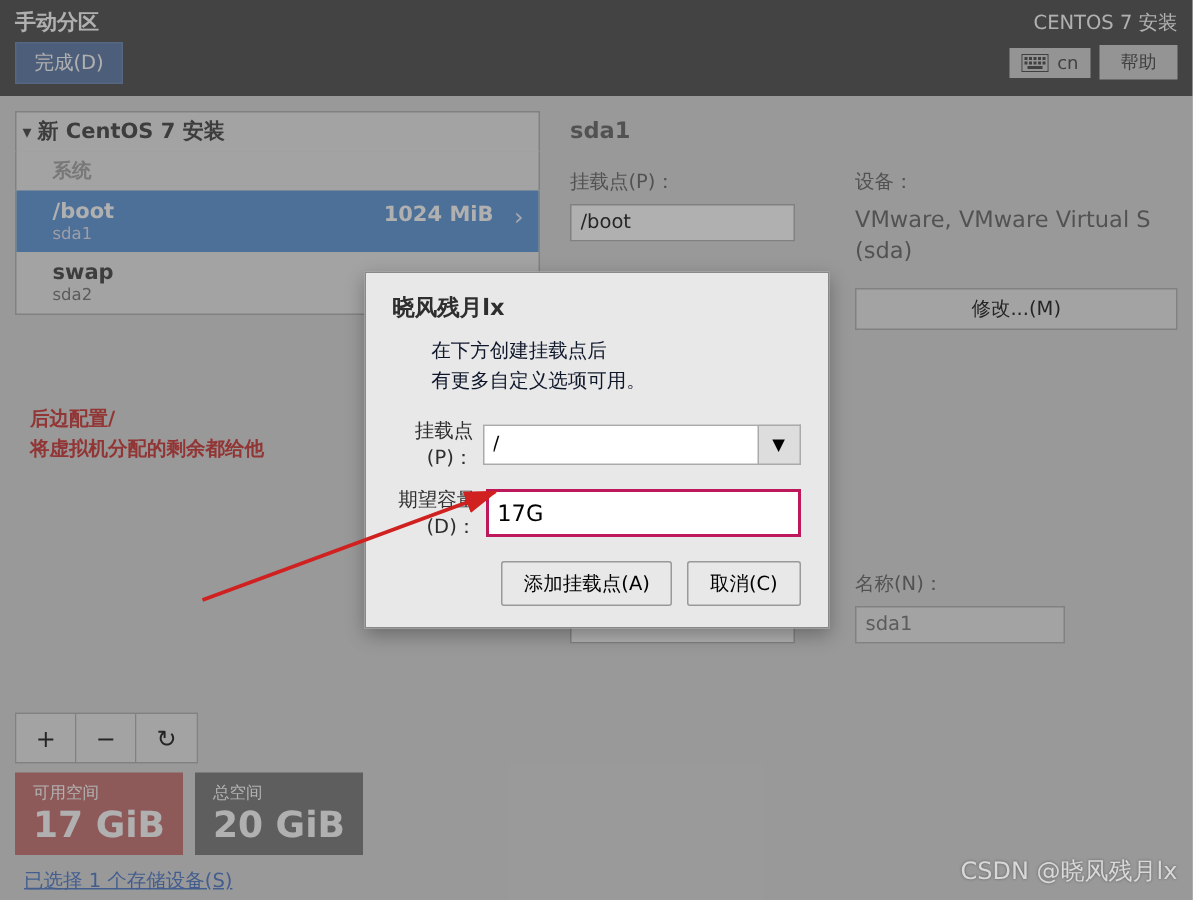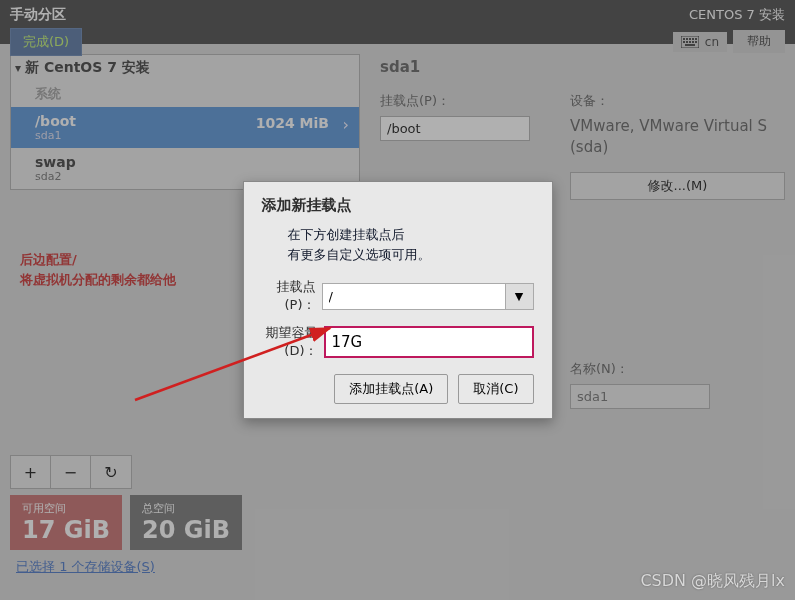--- a/index.html
+++ b/index.html
@@ -1,20 +1,20 @@
 <!DOCTYPE html>
 <html><head>
   <meta charset="utf-8">
   <style>
     * { margin: 0; padding: 0; box-sizing: border-box; font-family: "DejaVu Sans", "Open Sans", sans-serif; }
     body { width: 795px; height: 600px; background: #d6d6d6; position: relative; overflow: hidden; color: #2e2e2e; }
     
-    .topbar { background: #3a3a3a; color: #fff; height: 44px; display: flex; justify-content: space-between; padding: 6px 10px 0 10px; position: relative; }
+    .topbar { background: #3a3a3a; color: #fff; height: 64px; display: flex; justify-content: space-between; padding: 6px 10px 0 10px; position: relative; }
     .topbar-left .title { font-size: 14px; font-weight: bold; margin-bottom: 4px; }
-    .done-btn { background: #4a6a9c; border: 1px solid #5a7aac; color: #bef264; padding: 4px 12px; font-size: 13px; cursor: pointer; border-radius: 0; }
+    .done-btn { background: #4a6a9c; border: 1px solid #5a7aac; color: #ffffff; padding: 4px 12px; font-size: 13px; cursor: pointer; border-radius: 0; }
     .topbar-right { text-align: right; }
     .topbar-right .title { font-size: 13px; margin-bottom: 6px; }
     .topbar-widgets { display: flex; gap: 6px; align-items: center; }
     .kb-indicator { background: #ccc; color: #333; padding: 3px 8px; font-size: 12px; display: flex; align-items: center; gap: 6px; }
     .kb-icon { display: inline-block; }
     .kb-icon svg { display: block; }
     .help-btn { background: #ccc; color: #333; padding: 3px 14px; font-size: 12px; border: none; }
     
     .content { display: flex; height: calc(100% - 58px); }
     .left-panel { width: 370px; padding: 10px; display: flex; flex-direction: column; }
@@ -192,21 +192,21 @@
       <div class="field-group">
         <span class="field-label">名称(N)：</span>
         <input class="name-input" readonly="" value="sda1" style="">
       </div>
     </div>
   </div>
 </div>
 
 <div class="modal-overlay">
   <div class="modal">
-    <div class="modal-title">添加新挂载点</div>
+    <div class="modal-title">晓风残月lx</div>
     <div class="modal-desc">
       <div>在下方创建挂载点后</div>
       <div>有更多自定义选项可用。</div>
     </div>
     <div class="modal-row">
       <span class="modal-label">挂载点(P)：</span>
       <div class="modal-combo">
         <input value="/" style="">
         <button class="dd-btn"><span>▼</span></button>
       </div>

